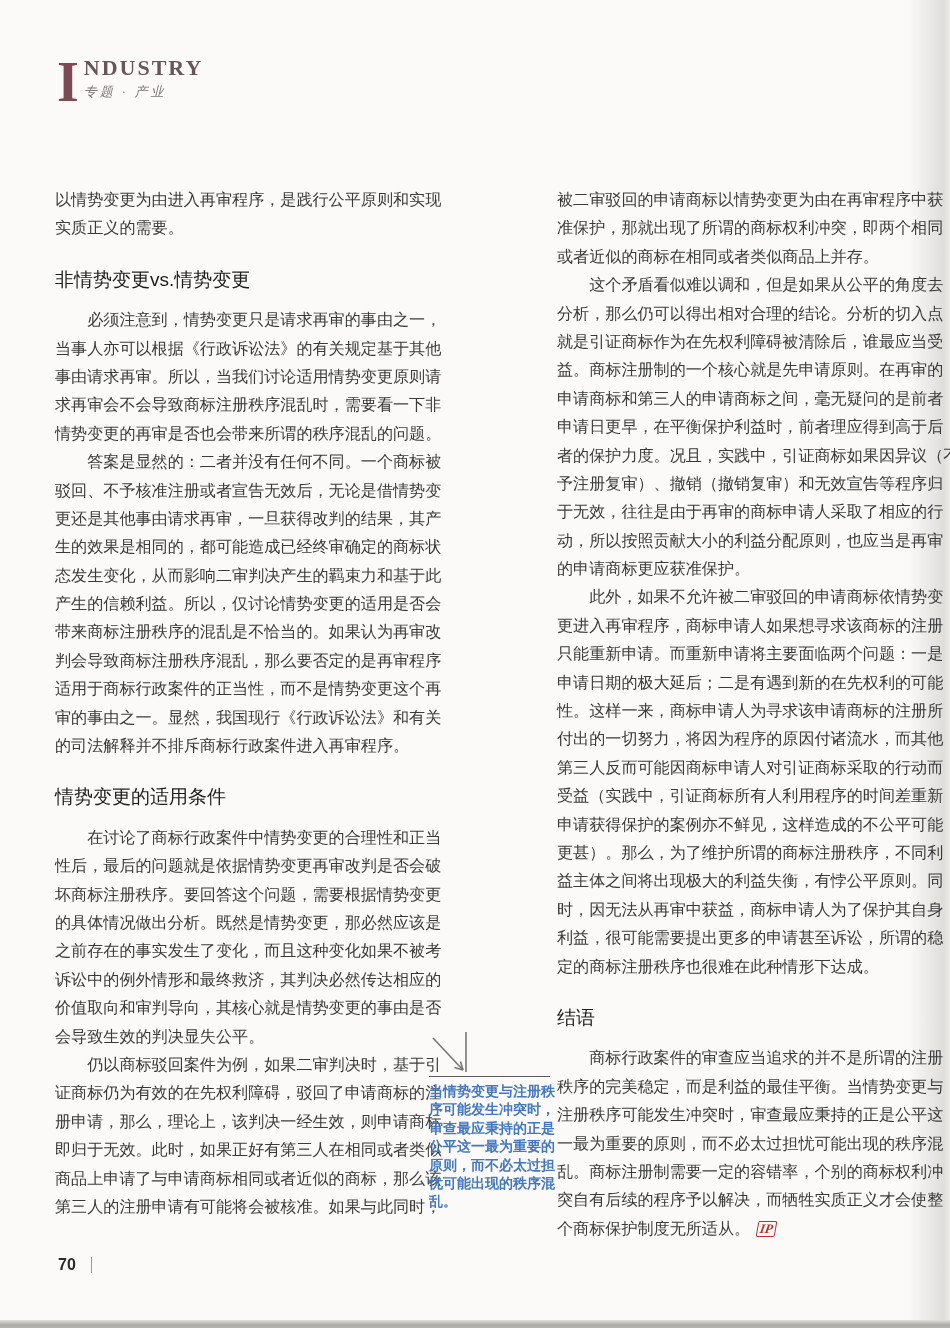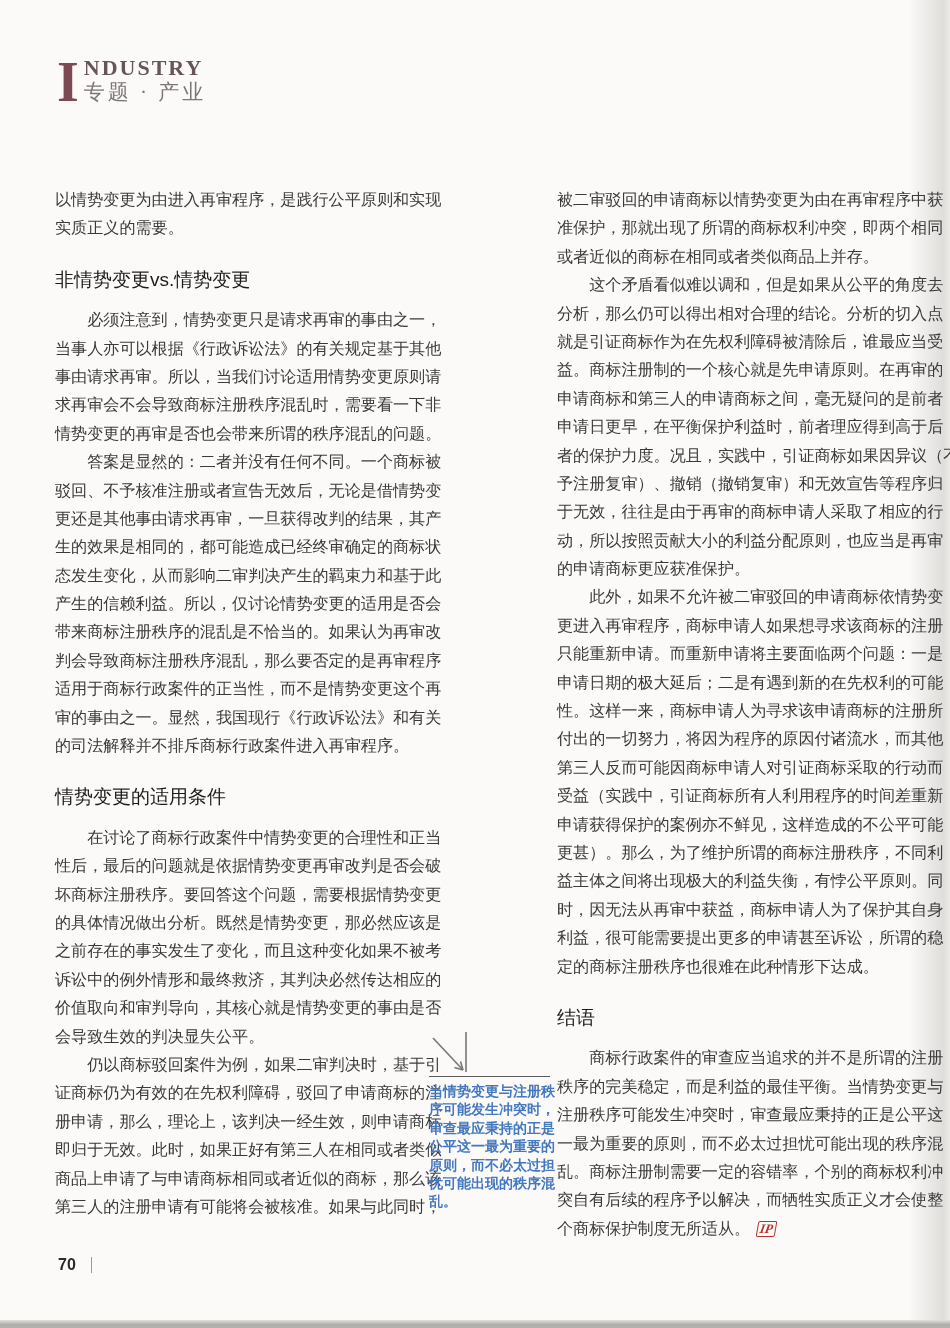--- a/index.html
+++ b/index.html
@@ -24,21 +24,21 @@
   .masthead{position:absolute;left:57px;top:56px;display:flex;align-items:flex-start;}
   .masthead .initial{
     font-size:56px;line-height:52px;font-weight:bold;
     color:#7b4a52;margin-right:5px;
   }
   .masthead .word{
     font-size:22px;line-height:24px;letter-spacing:2px;
     color:#66565c;font-weight:bold;
   }
   .masthead .subtitle{
-    font-size:21px;line-height:24px;letter-spacing:3px;color:#7c7674;
+    font-size:13px;line-height:24px;letter-spacing:3px;color:#7c7674;font-style:italic;
   }
   
   .col{position:absolute;top:186px;width:388px;color:#3a3a3a;}
   .col-left{left:55px;}
   .col-right{left:557px;}
   .col .line{
     font-size:16.1px;line-height:28.4px;height:28.4px;
     white-space:pre;letter-spacing:0;
   }
   .col .heading{

